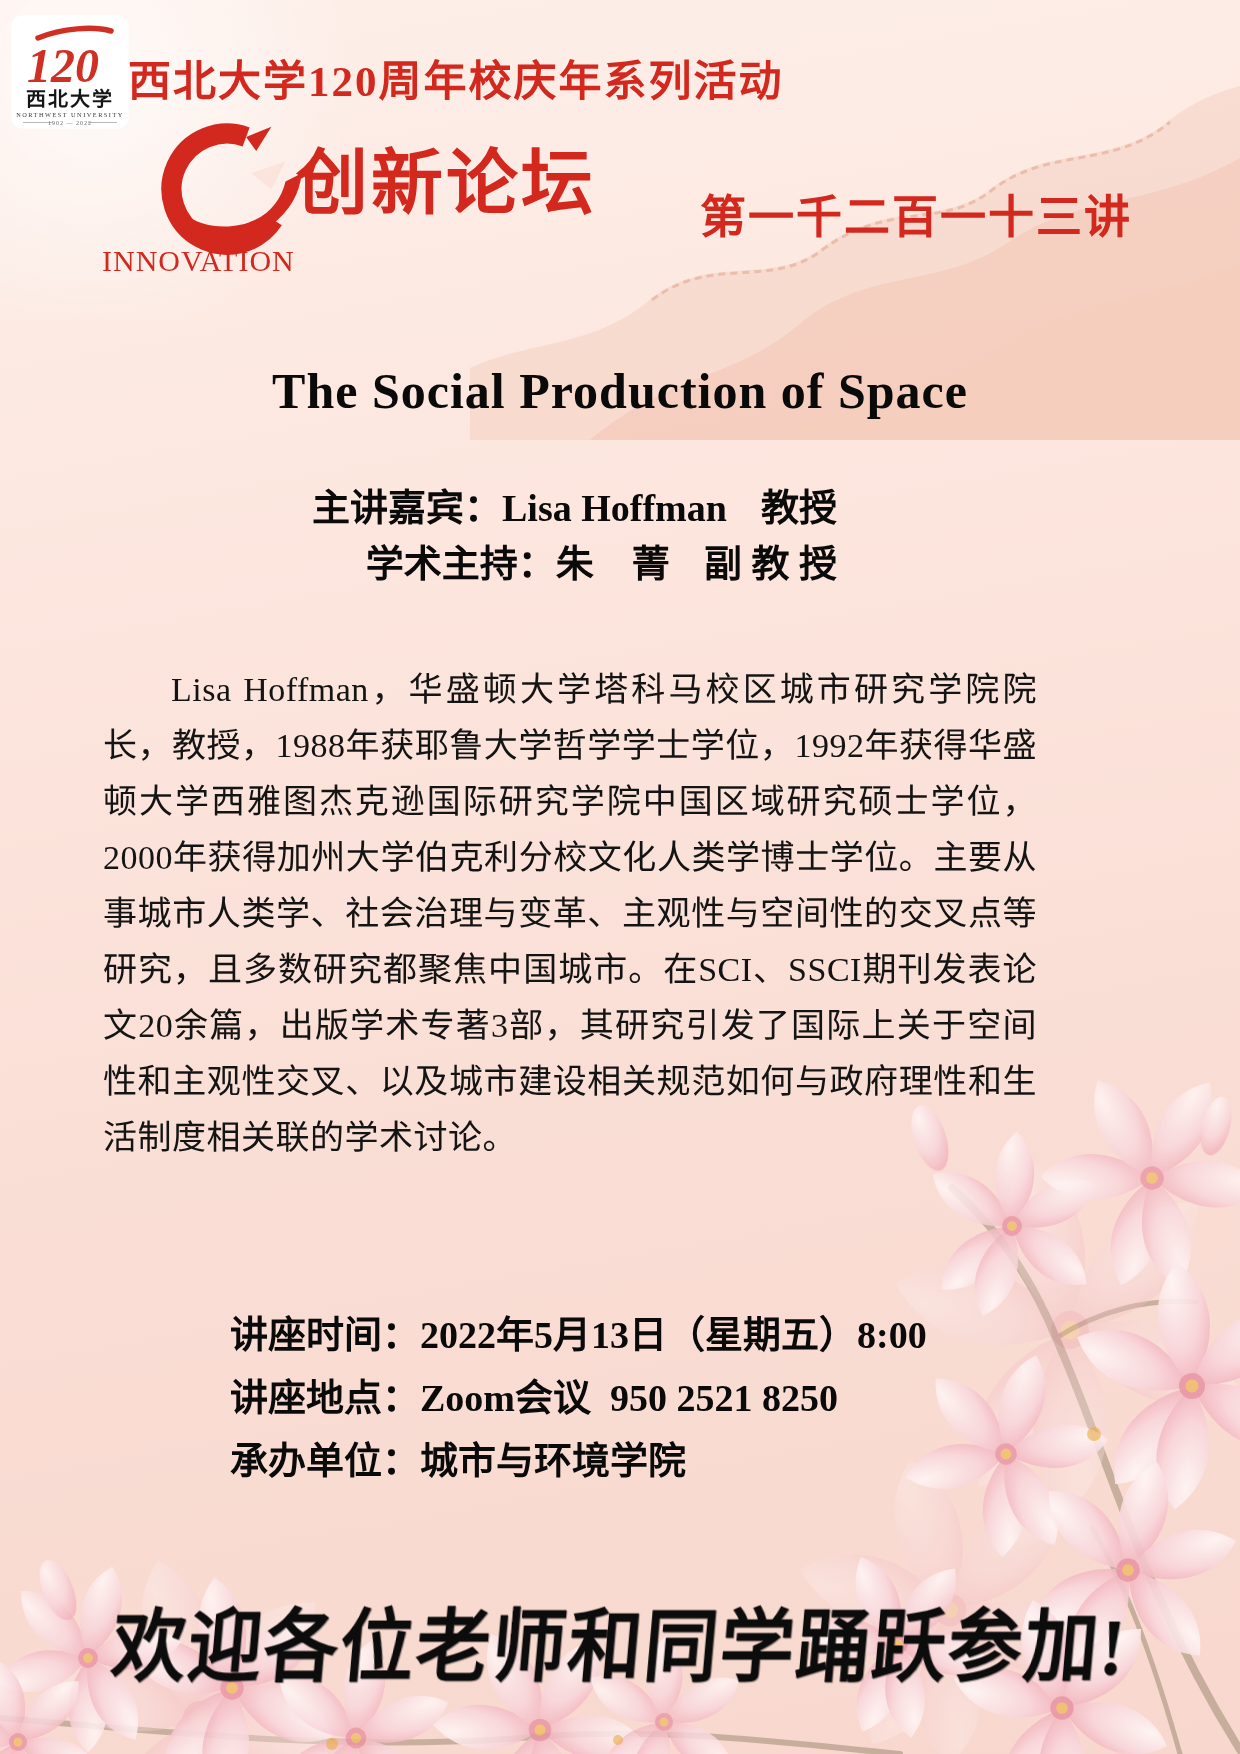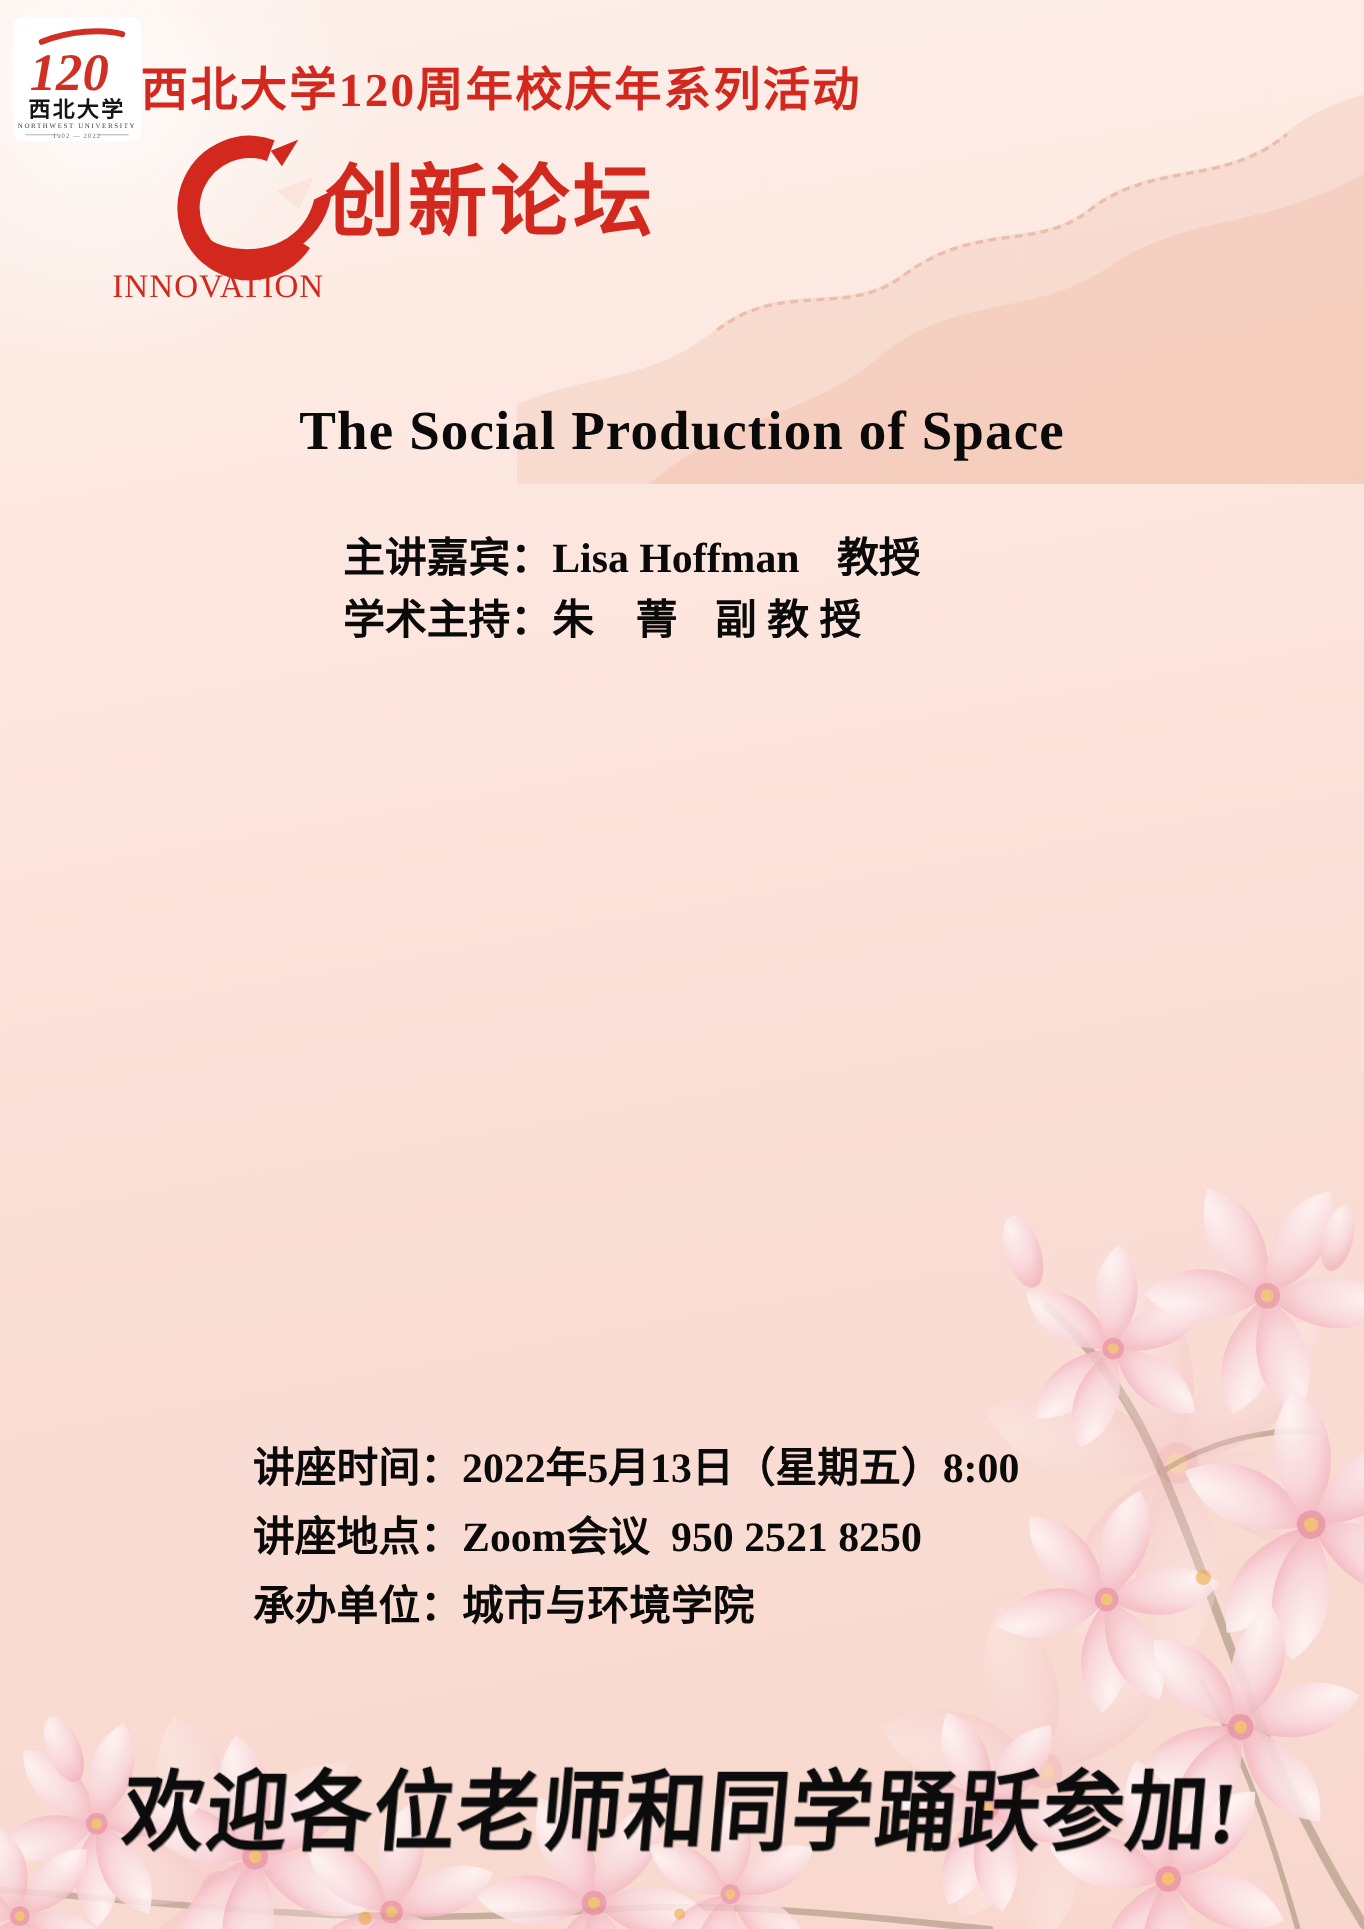--- a/index.html
+++ b/index.html
@@ -33,21 +33,21 @@
   .innovation-label{
     position:absolute;left:102px;top:244px;font-size:30px;color:#d2281e;
     letter-spacing:1px;font-weight:400;
   }
   .title-en{
     position:absolute;left:0;top:362px;width:100%;margin:0;text-align:center;
     font-size:50px;font-weight:700;letter-spacing:1px;color:#0a0a0a;
   }
   .speakers{
     position:absolute;left:312px;top:480px;font-size:38px;font-weight:700;
-    line-height:56px;color:#0a0a0a;
+    line-height:56px;color:#0a0a0a;text-align:right;
   }
   .speakers span{white-space:pre-wrap;}
   .sp-gap{margin-left:34px;}
   .bio{
     position:absolute;left:103px;top:662px;width:934px;margin:0;
     font-size:34px;line-height:56px;letter-spacing:.5px;
     text-align:justify;text-indent:2em;color:#141414;
   }
   .details{
     position:absolute;left:230px;top:1304px;font-size:38px;font-weight:700;
@@ -144,34 +144,36 @@
   <svg class="forum-logo" viewBox="0 0 190 135" xmlns="http://www.w3.org/2000/svg">
     <path d="M107,14 A55,55 0 1 0 134,96" fill="none" stroke="#d2281e" stroke-width="20"></path>
     <path d="M107,14 L132,4 L117,28 Z" fill="#d2281e"></path>
     <path d="M36,96 C58,120 102,124 132,101 C150,88 160,70 162,50 L146,58 C142,75 132,88 116,96 C94,107 62,104 46,90 Z" fill="#d2281e"></path>
     <path d="M162,50 L180,28 L170,60 Z" fill="#d2281e"></path>
     <path d="M112,50 L146,38 L132,66 Z" fill="#fbe4dc"></path>
   </svg>
 
   <div class="forum-title">创新论坛</div>
 
+  <div class="lecture-no">第一千二百一十三讲</div>
 
   <div class="innovation-label">INNOVATION</div>
 
   <h1 class="title-en">The Social Production of Space</h1>
 
   <div class="speakers">
     <div>
       <span>主讲嘉宾：</span><span>Lisa Hoffman</span><span class="sp-gap">教授</span>
     </div>
     <div>
       <span>学术主持：</span><span>朱　菁</span><span class="sp-gap">副 教 授</span>
     </div>
   </div>
 
+  <p class="bio">Lisa Hoffman，华盛顿大学塔科马校区城市研究学院院长，教授，1988年获耶鲁大学哲学学士学位，1992年获得华盛顿大学西雅图杰克逊国际研究学院中国区域研究硕士学位，2000年获得加州大学伯克利分校文化人类学博士学位。主要从事城市人类学、社会治理与变革、主观性与空间性的交叉点等研究，且多数研究都聚焦中国城市。在SCI、SSCI期刊发表论文20余篇，出版学术专著3部，其研究引发了国际上关于空间性和主观性交叉、以及城市建设相关规范如何与政府理性和生活制度相关联的学术讨论。</p>
 
   <div class="details">
     <div class="detail-row">
       <span class="d-label">讲座时间：</span><span class="d-value">2022年5月13日（星期五）8:00</span>
     </div>
     <div class="detail-row">
       <span class="d-label">讲座地点：</span><span class="d-value">Zoom会议  950 2521 8250</span>
     </div>
     <div class="detail-row">
       <span class="d-label">承办单位：</span><span class="d-value">城市与环境学院</span>

